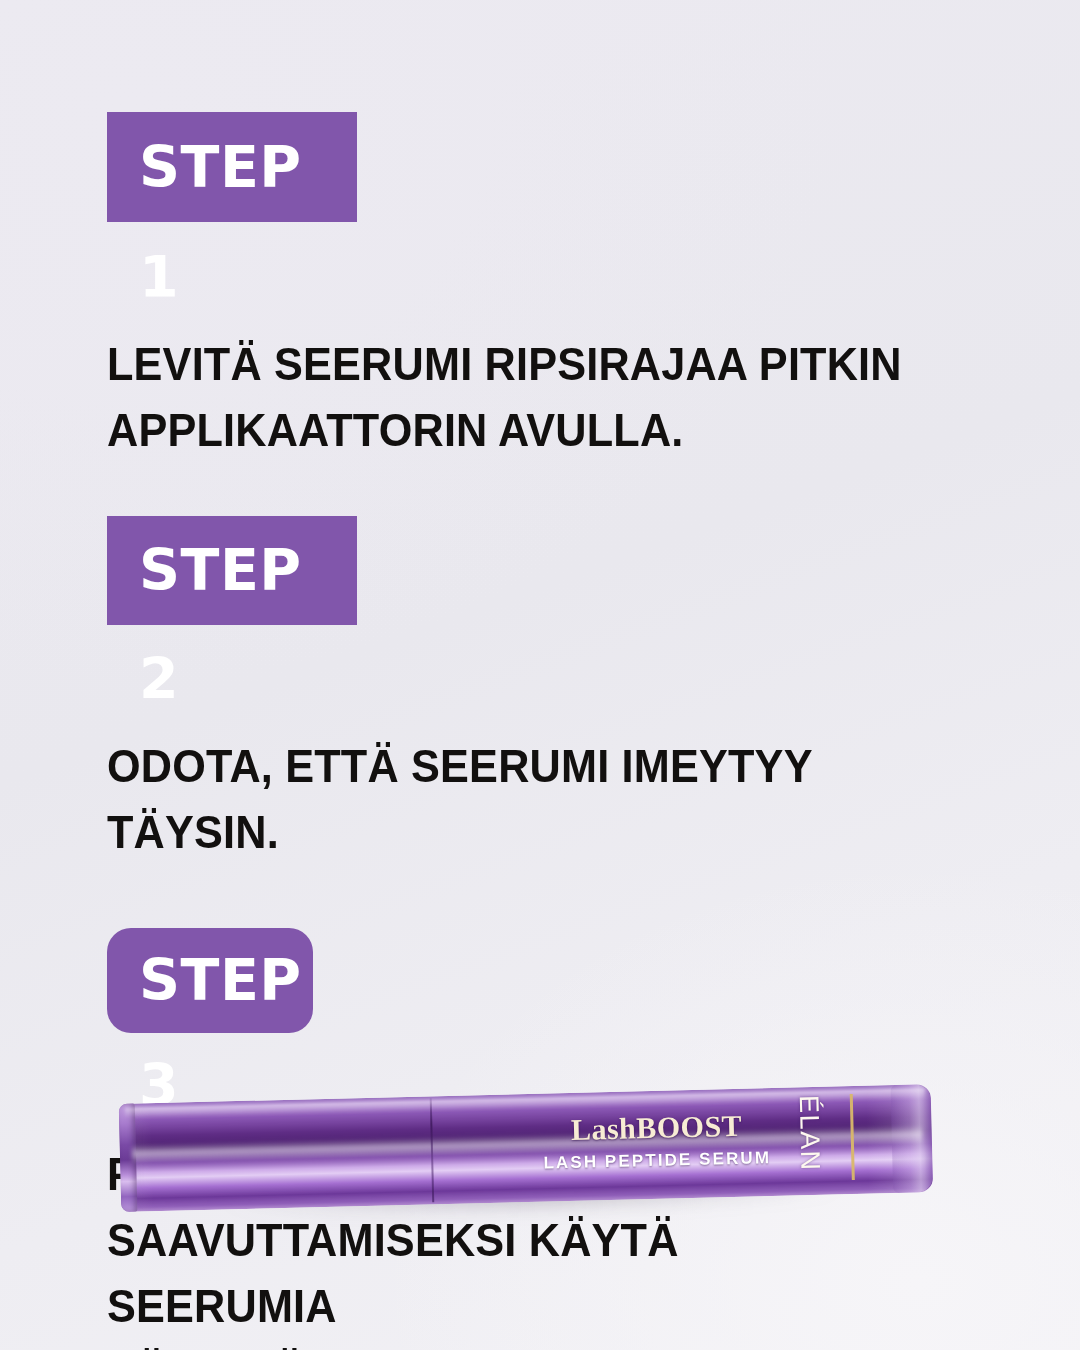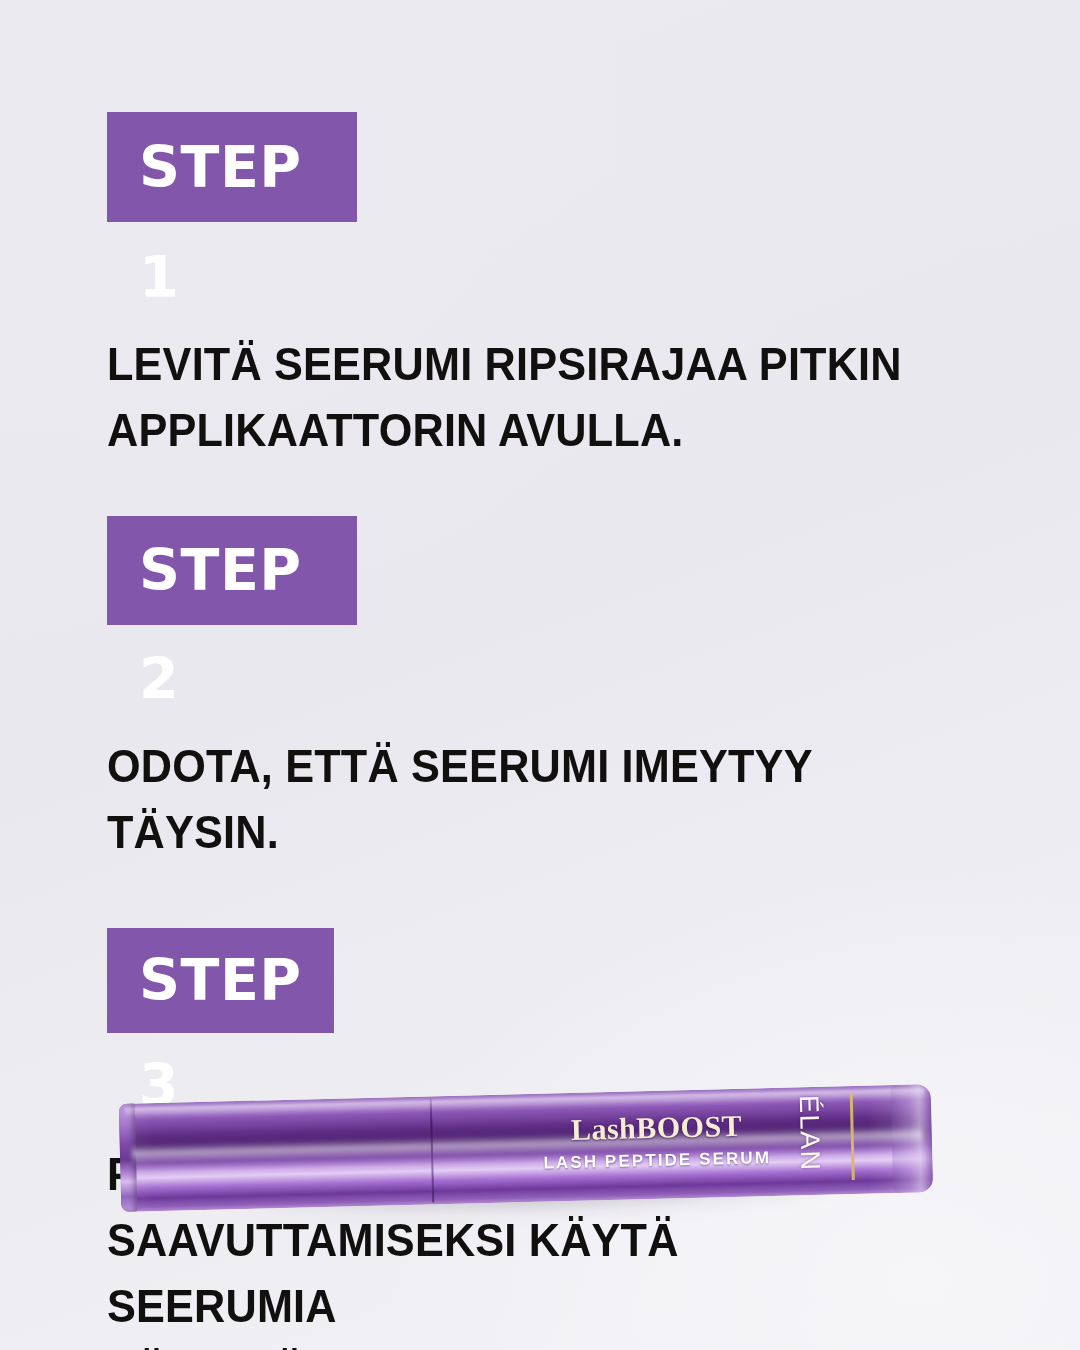--- a/index.html
+++ b/index.html
@@ -39,21 +39,21 @@
     background: #8156ab;
     color: #ffffff;
     font-family: "DejaVu Sans", sans-serif;
     font-weight: bold;
     letter-spacing: 0.5px;
     text-align: left;
     box-sizing: border-box;
   }
   .badge-1 { width: 250px; height: 110px; font-size: 57px; line-height: 110px; padding-left: 32px; }
   .badge-2 { width: 250px; height: 109px; font-size: 57px; line-height: 109px; padding-left: 32px; }
-  .badge-3 { width: 227px; height: 105px; font-size: 57px; line-height: 105px; padding-left: 32px; }
+  .badge-3 { width: 206px; height: 105px; font-size: 57px; line-height: 105px; padding-left: 32px; border-radius: 24px; }
 
   .step-text {
     color: #12100f;
     font-family: "Liberation Sans", sans-serif;
     font-weight: bold;
     font-size: 47px;
     line-height: 66px;
     letter-spacing: 0.2px;
     transform: scaleX(0.92);
     transform-origin: left top;

